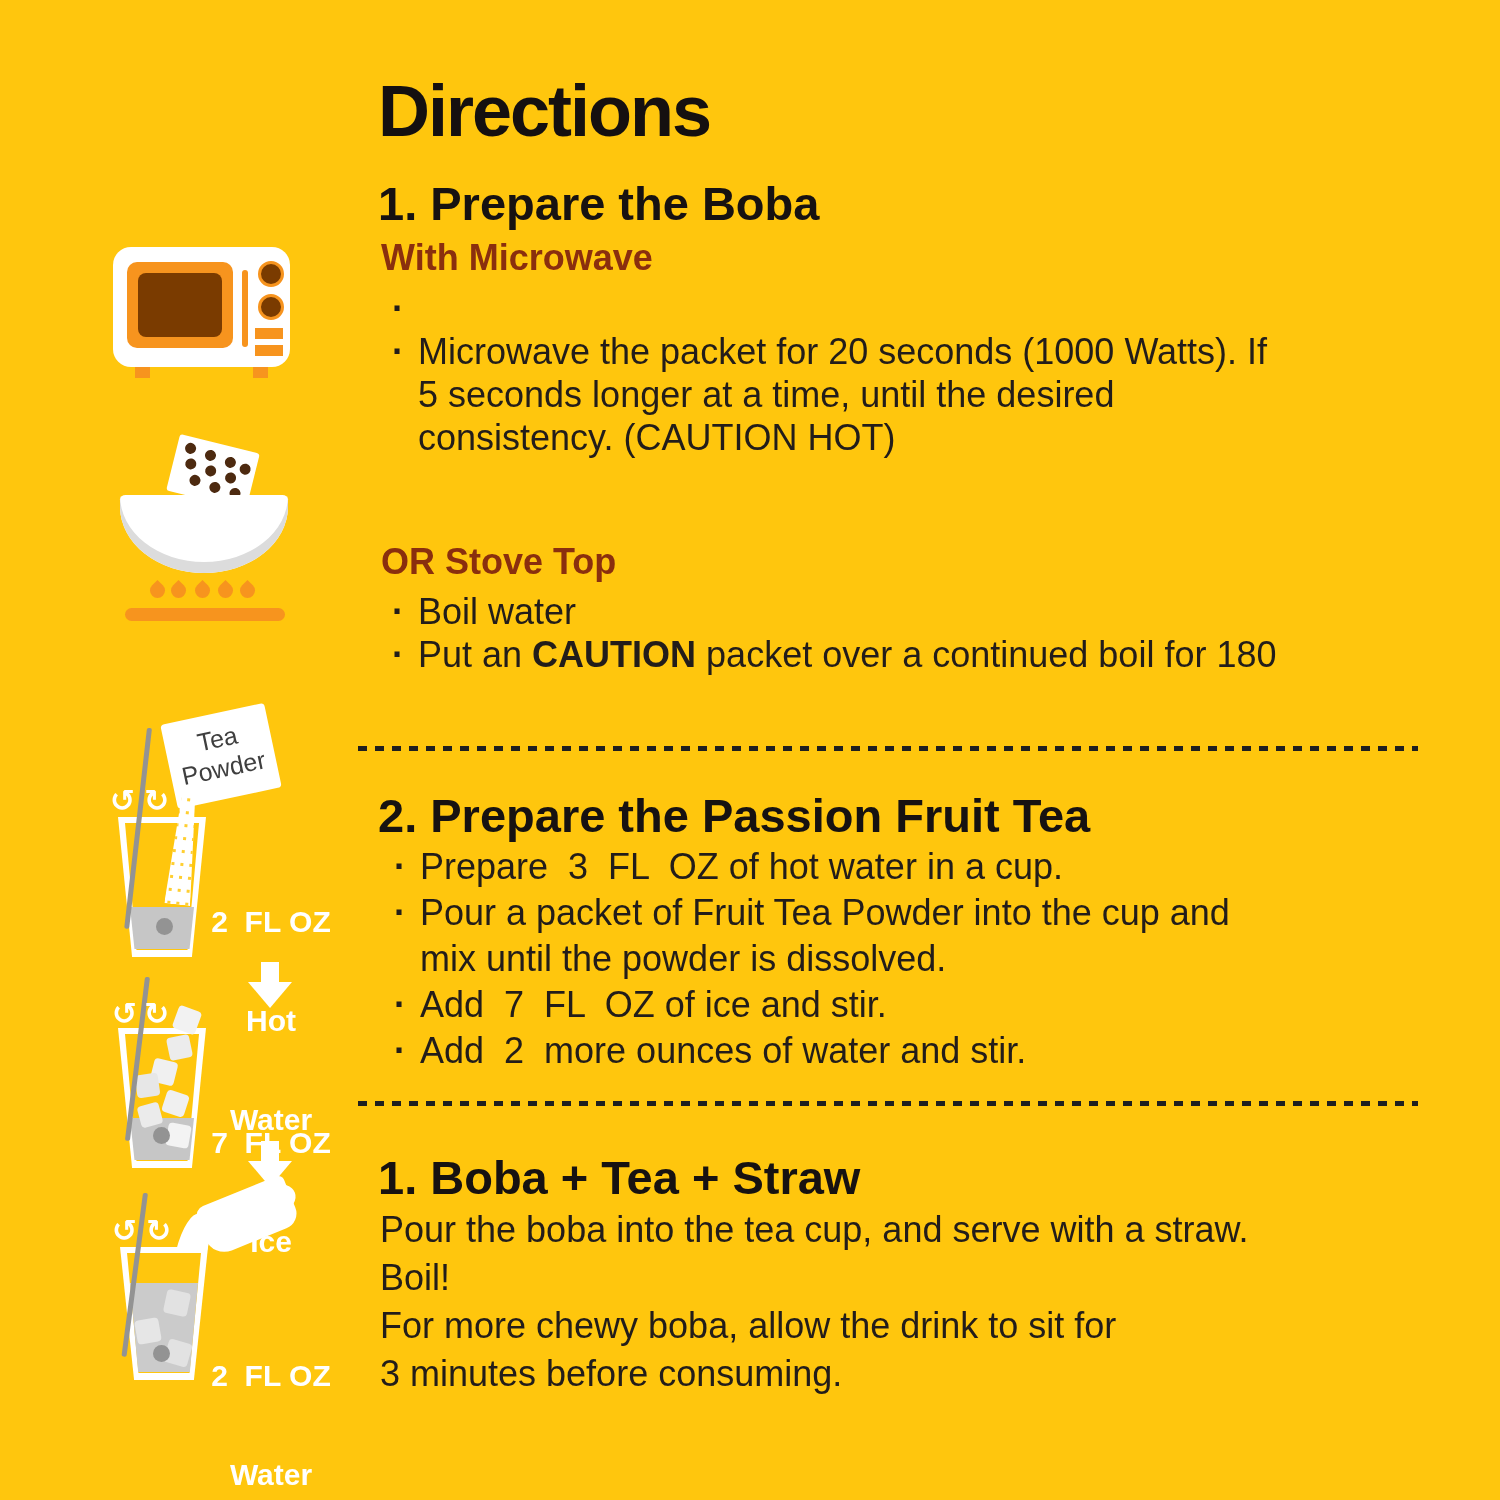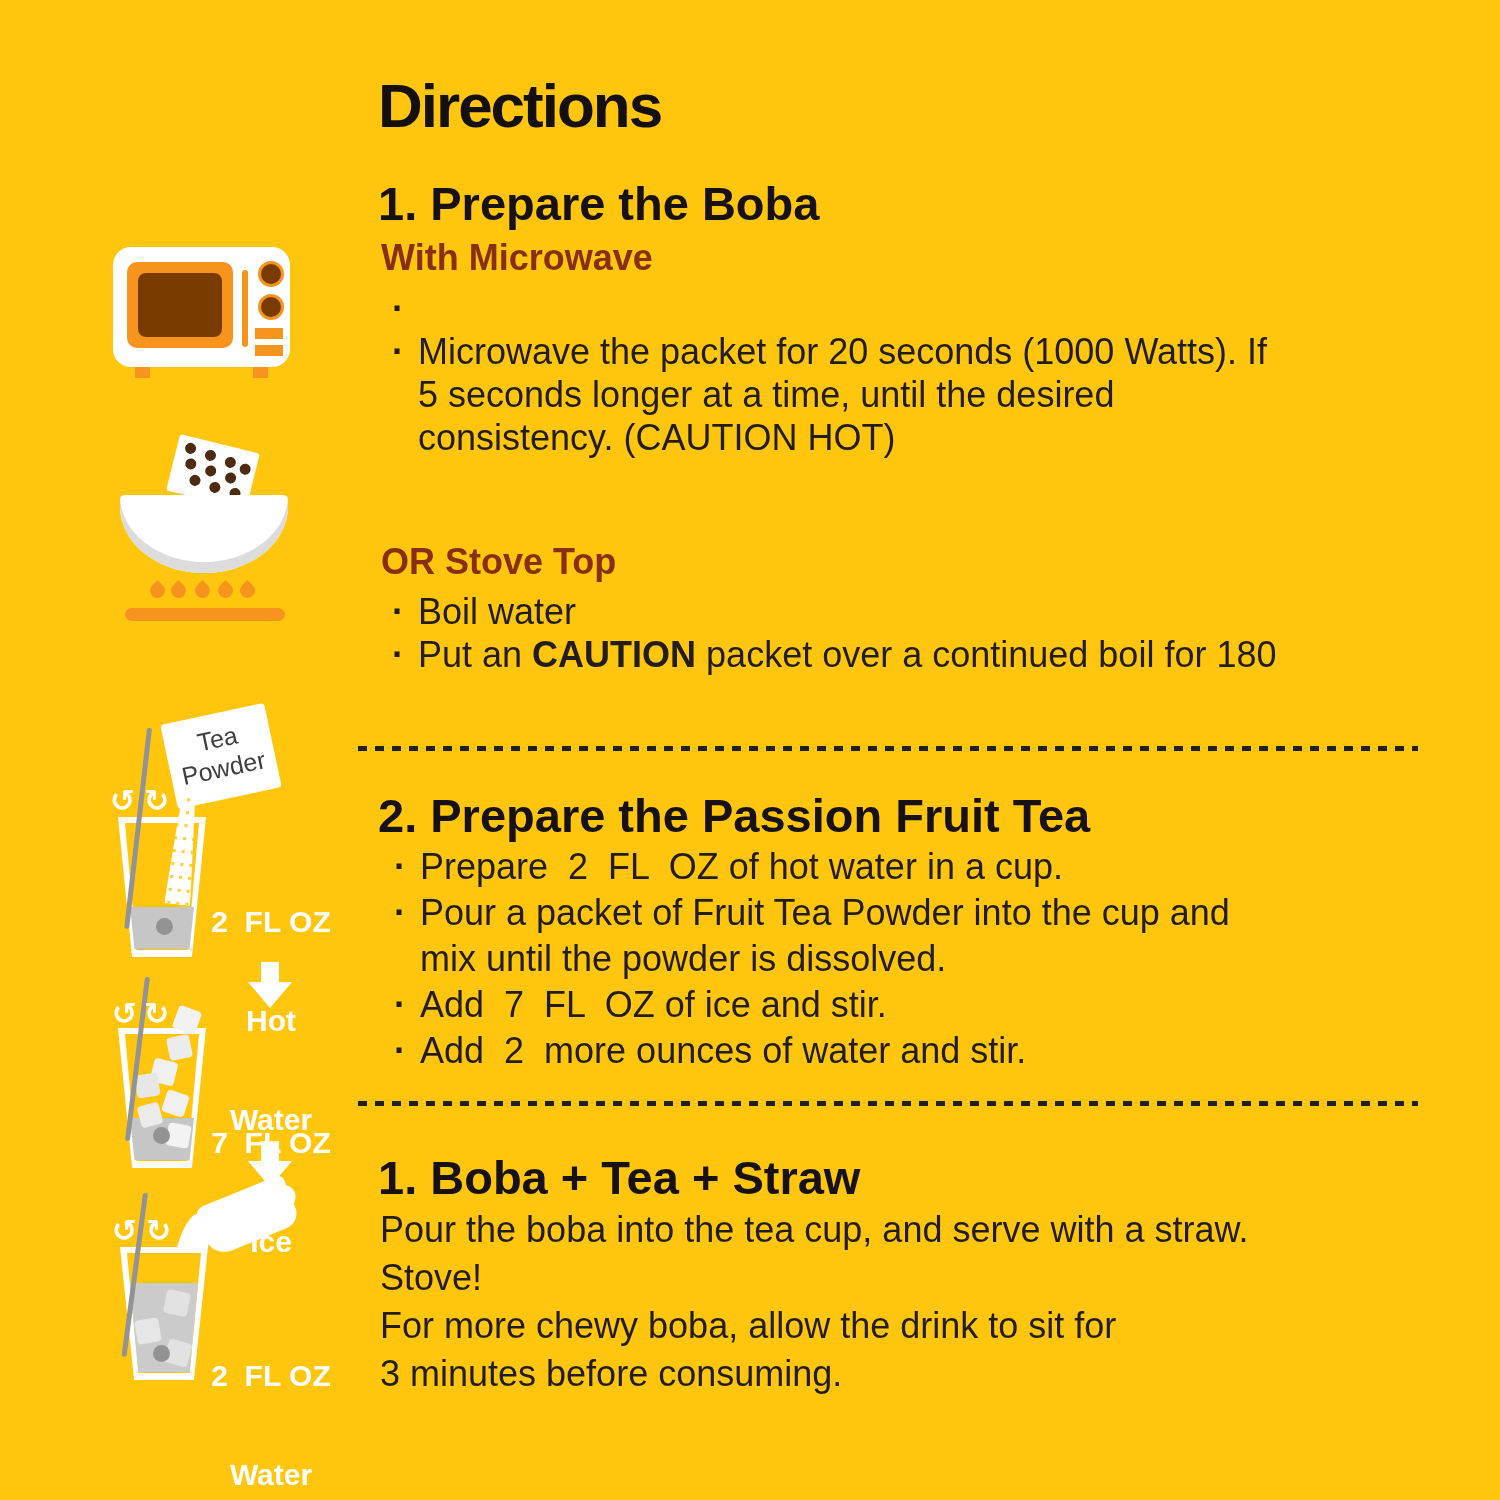--- a/index.html
+++ b/index.html
@@ -10,21 +10,21 @@
     background:#FFC60D;
     font-family:"Liberation Sans","DejaVu Sans",sans-serif;
     color:#231D1A;
     overflow:hidden;
   }
   .abs { position:absolute; }
 
   
   .title {
     left:378px; top:70px;
-    font-size:62px; font-weight:700; letter-spacing:-2px; color:#151010;
+    font-size:72px; font-weight:700; letter-spacing:-2px; color:#151010;
   }
   .sec-heading { font-size:47px; font-weight:700; color:#171211; white-space:pre; }
   .sub-heading { font-size:36px; font-weight:700; color:#8A2F0E; white-space:pre; }
 
   .textblock { position:absolute; }
   .row { position:relative; padding-left:26px; white-space:pre; font-size:36px; color:#231D1A; }
   .row .dot { position:absolute; left:0; top:0; font-weight:700; }
   .row.plain { padding-left:0; }
   .lh43 .row { height:43px; line-height:43px; }
   .lh46 .row { height:46px; line-height:46px; }
@@ -121,34 +121,34 @@
 <div class="textblock lh43" style="left:392px; top:590px;">
   <div class="row"><span class="dot">·</span><span>Boil water</span></div>
   <div class="row"><span class="dot">·</span><span>Put an </span><span class="bold">CAUTION</span><span> packet over a continued boil for 180</span></div>
 </div>
 
 <div class="divider" style="top:746px;"></div>
 
 <div class="abs sec-heading" style="left:378px; top:788px;">2. Prepare the Passion Fruit Tea</div>
 
 <div class="textblock lh46" style="left:394px; top:844px;">
-  <div class="row"><span class="dot">·</span><span>Prepare  2  FL  OZ of hot water in a cup.</span></div>
+  <div class="row"><span class="dot">·</span><span>Prepare  3  FL  OZ of hot water in a cup.</span></div>
   <div class="row"><span class="dot">·</span><span>Pour a packet of Fruit Tea Powder into the cup and</span></div>
   <div class="row"><span>mix until the powder is dissolved.</span></div>
   <div class="row"><span class="dot">·</span><span>Add  7  FL  OZ of ice and stir.</span></div>
   <div class="row"><span class="dot">·</span><span>Add  2  more ounces of water and stir.</span></div>
 </div>
 
 <div class="divider" style="top:1101px;"></div>
 
 <div class="abs sec-heading" style="left:378px; top:1150px;">1. Boba + Tea + Straw</div>
 
 <div class="textblock lh48" style="left:380px; top:1206px;">
   <div class="row plain"><span>Pour the boba into the tea cup, and serve with a straw.</span></div>
-  <div class="row plain"><span>Stove!</span></div>
+  <div class="row plain"><span>Boil!</span></div>
   <div class="row plain"><span>For more chewy boba, allow the drink to sit for</span></div>
   <div class="row plain"><span>3 minutes before consuming.</span></div>
 </div>
 
 <div class="abs mw">
   <div class="mw-body"></div>
   <div class="mw-window">
     <div class="mw-screen"></div>
   </div>
   <div class="mw-handle"></div>

